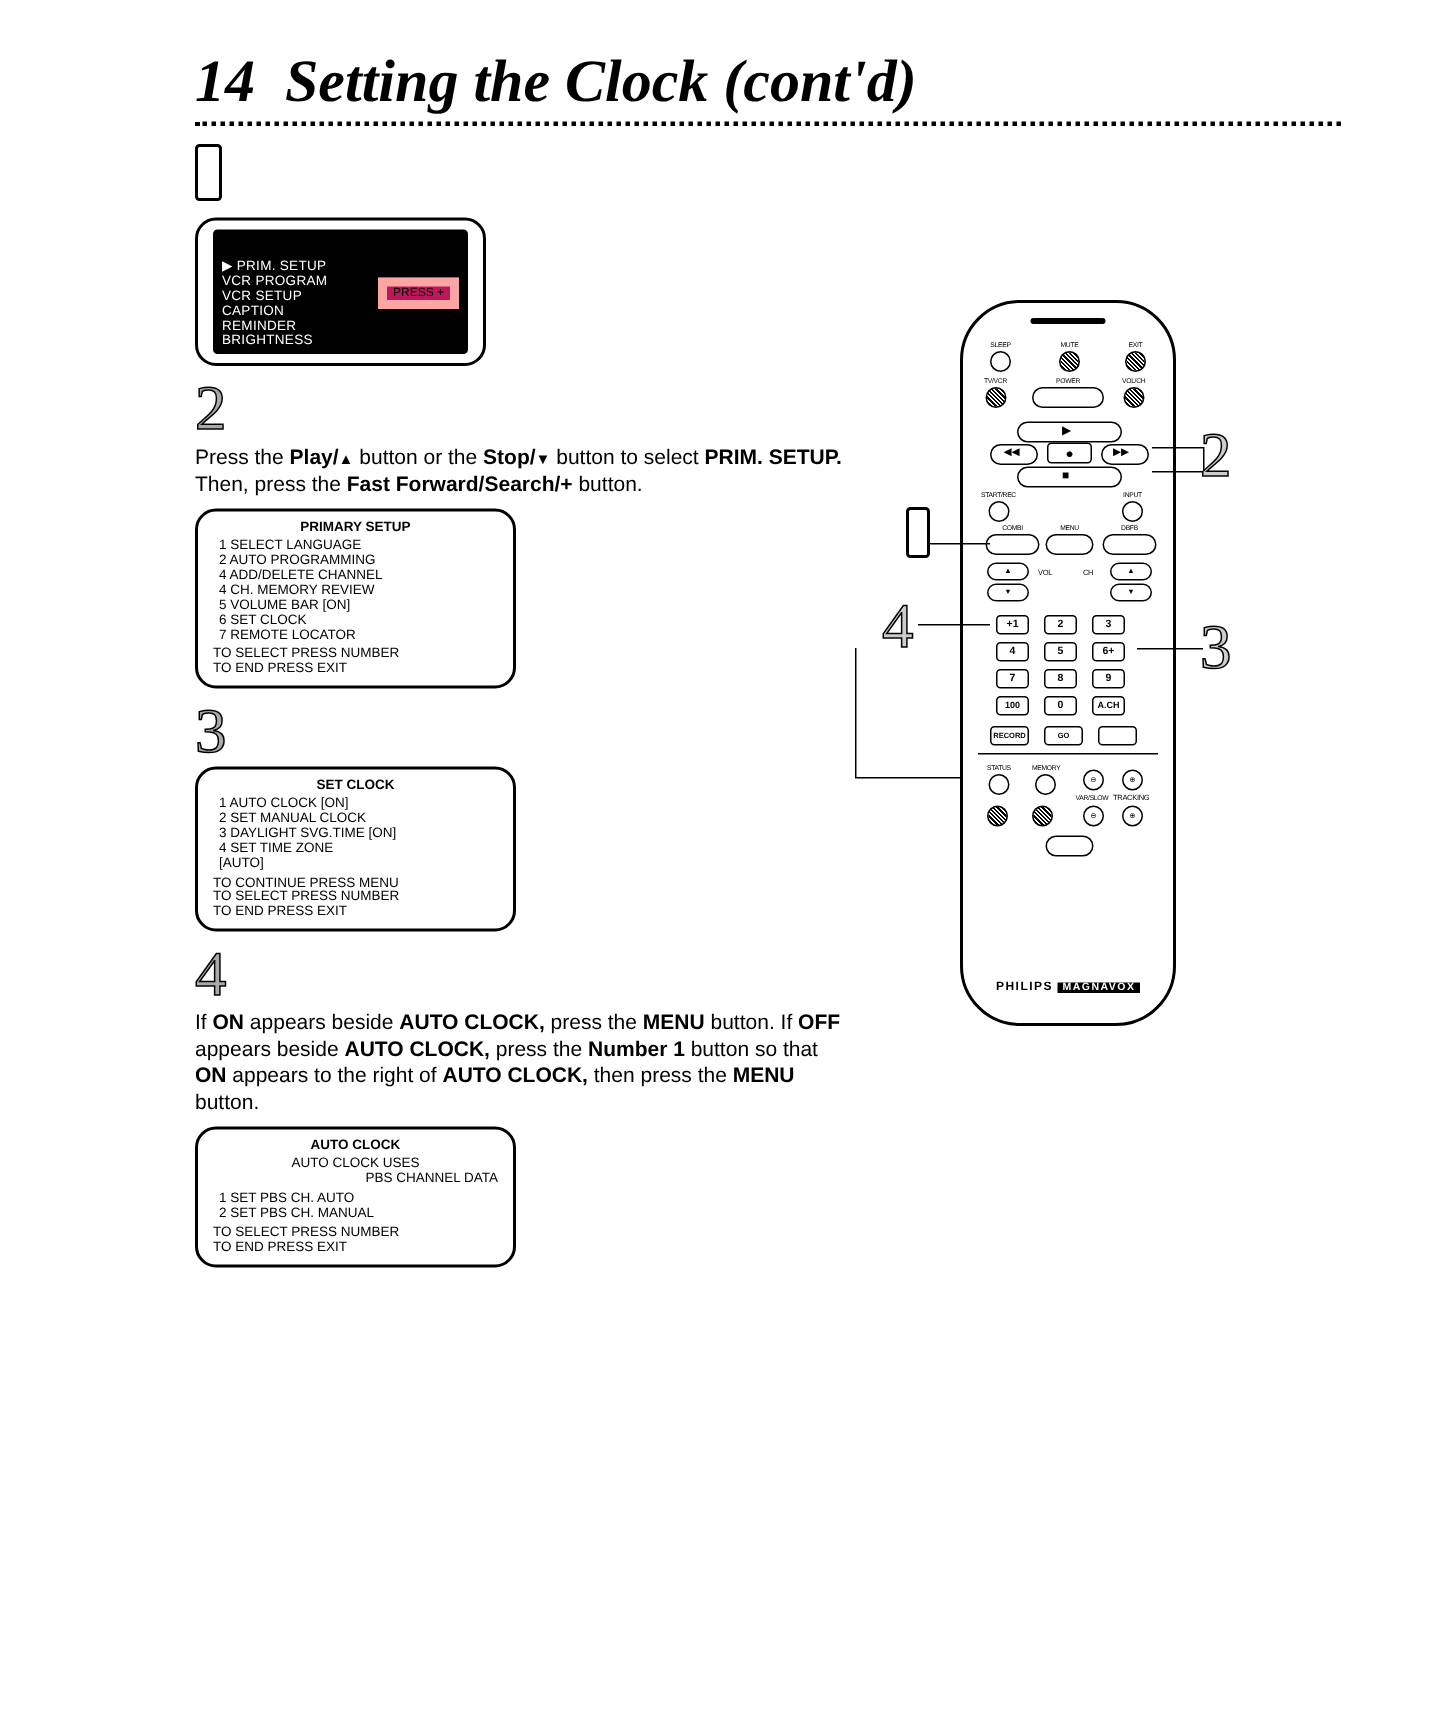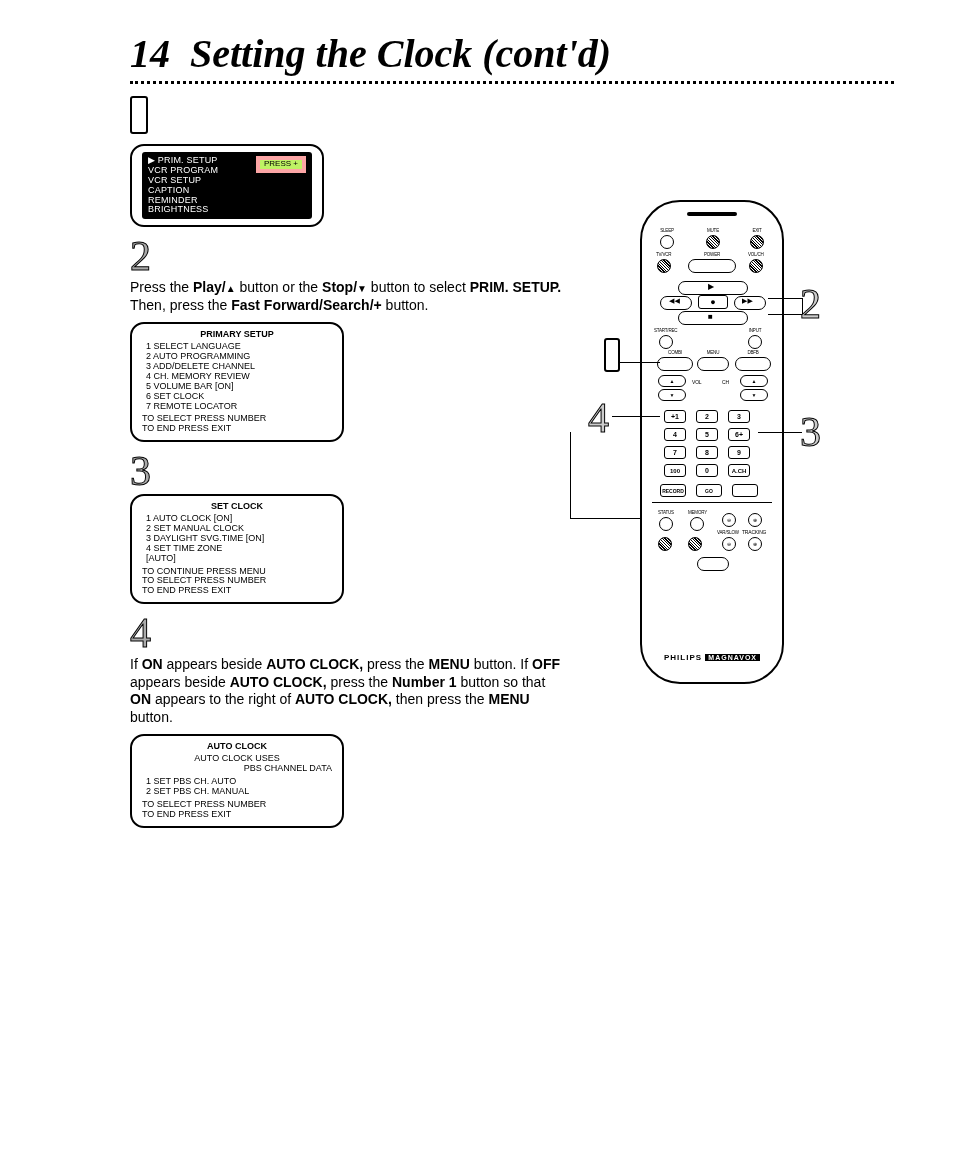--- a/index.html
+++ b/index.html
@@ -75,28 +75,29 @@
     background: #fff;
   }
   .screenbox .blackarea {
     background: #000;
     color: #fff;
     padding: 4px 6px;
     border-radius: 3px;
   }
   .screenbox .innerbtn {
     display: inline-block;
-    background: #bef264;
+    background: #be185d;
     color: #000;
-    border: 4px solid #fca5a5;
+    border: 6px solid #fca5a5;
     padding: 0 4px;
     font-size: 8px;
     float: right;
-  }
-  .screenbox .menutxt { white-space: pre-line; letter-spacing: 0.2px; }
+    margin-top: 28px;
+  }
+  .screenbox .menutxt { white-space: pre-line; letter-spacing: 0.2px; margin-top: 16px; }
   .screenbox .hdr {
     text-align: center;
     font-weight: bold;
     font-size: 9px;
     margin-bottom: 2px;
   }
   .screenbox .item { padding-left: 4px; }
   .screenbox .foot { margin-top: 3px; }
 
   
@@ -180,21 +181,21 @@
 
   
   <div class="bignum">2</div>
   <p class="steptext">
     <span>Press the </span><b><span>Play/</span><span class="tri-up"></span></b><span> button or the </span><b><span>Stop/</span><span class="tri-dn"></span></b><span> button to select </span><b>PRIM. SETUP.</b><span> Then, press the </span><b>Fast Forward/Search/+</b><span> button.</span>
   </p>
   <div class="screenbox">
     <div class="hdr">PRIMARY SETUP</div>
     <div class="item">1 SELECT LANGUAGE</div>
     <div class="item">2 AUTO PROGRAMMING</div>
-    <div class="item">3 ADD/DELETE CHANNEL</div>
+    <div class="item">4 ADD/DELETE CHANNEL</div>
     <div class="item">4 CH. MEMORY REVIEW</div>
     <div class="item">5 VOLUME BAR        [ON]</div>
     <div class="item">6 SET CLOCK</div>
     <div class="item">7 REMOTE LOCATOR</div>
     <div class="foot">TO SELECT PRESS NUMBER</div>
     <div>TO END PRESS EXIT</div>
   </div>
 
   
   <div class="bignum">3</div>

